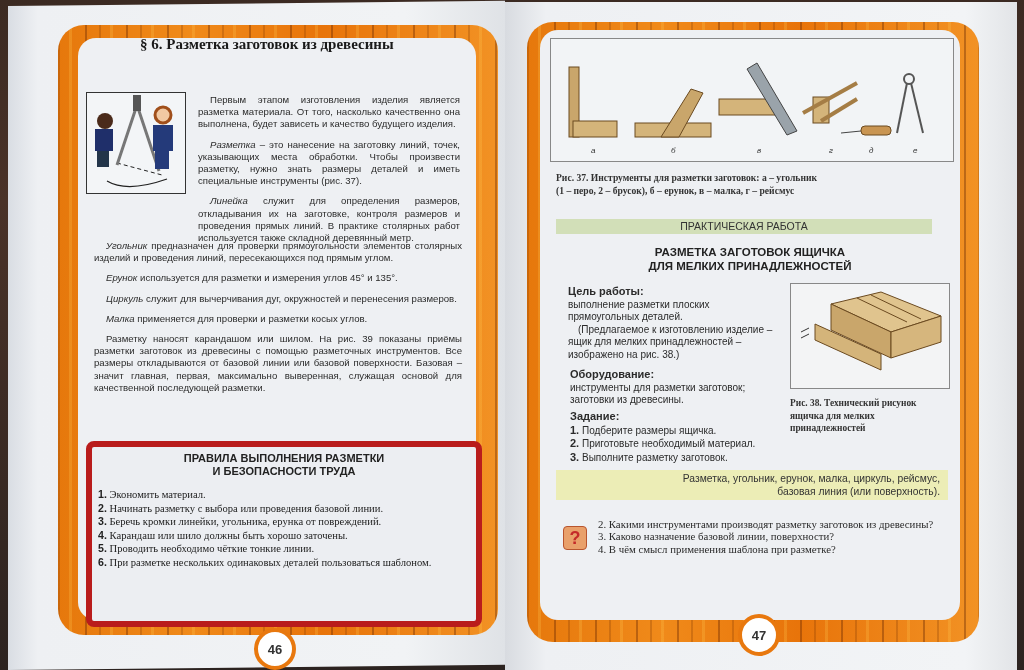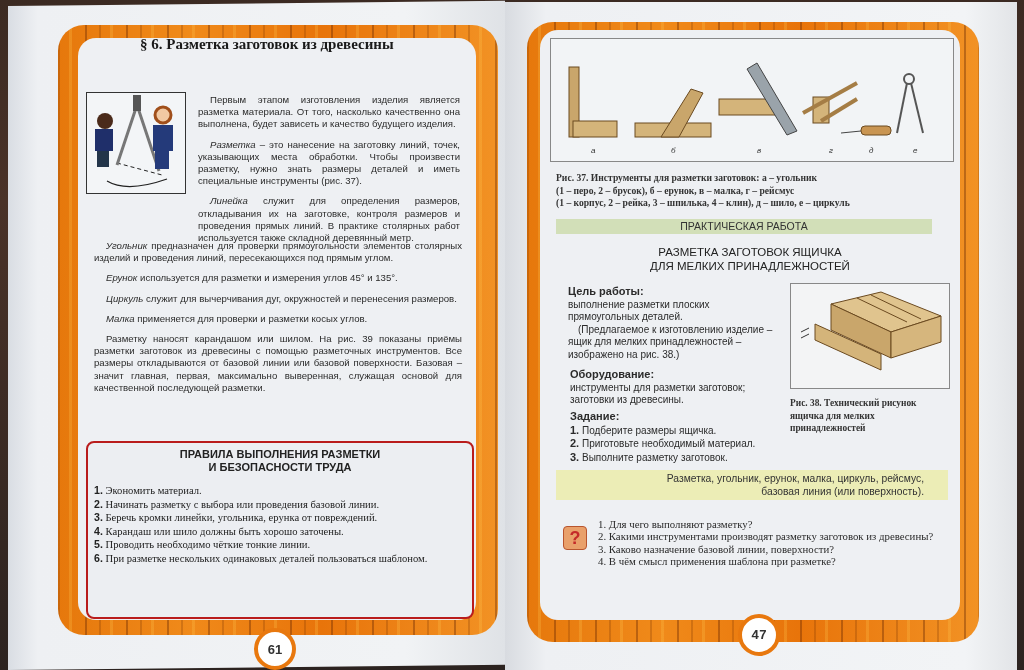--- a/index.html
+++ b/index.html
@@ -34,34 +34,34 @@
 
   .title { position:absolute; left:140px; top:36px; font-family:"Liberation Serif", serif;
     font-weight:bold; font-size:15px; color:#1a1a1a; }
   .txt { position:absolute; font-size:9.6px; line-height:12.2px; color:#2b2b2b; text-align:justify; }
   .txt p { margin:8px; text-indent:12px; }
   .txt i { font-style:italic; }
   .illus { position:absolute; left:86px; top:92px; width:98px; height:100px;
     border:1.5px solid #333; background:#f3f5f7; }
 
   .rules-box { position:absolute; left:86px; top:441px; width:384px; height:174px;
-    border:2px solid #b91c1c; border-radius:8px; background:#eceef2; }
+    border:6px solid #b91c1c; border-radius:8px; background:#eceef2; }
   .rules-title { text-align:center; font-weight:bold; font-size:11px; line-height:13px; color:#222; margin-top:5px; }
   .rules-list { margin:10px 6px 0 6px; padding:0; list-style:none; font-family:"Liberation Serif", serif; font-size:10.6px; line-height:12.6px; color:#222; }
   .rules-list li { padding-left:13px; text-indent:-13px; }
   .rules-list b { font-family:"Liberation Sans", sans-serif; }
 
   .fig-box { position:absolute; left:550px; top:38px; width:402px; height:122px; border:1px solid #888; background:#f2f4f6; }
   .caption { position:absolute; font-family:"Liberation Serif", serif; font-size:9.6px; line-height:12.5px; color:#333; text-align:left;font-weight:bold; }
   .practice-bar { position:absolute; left:556px; top:219px; width:376px; height:15px; background:#d2dfb8;
     text-align:center; font-size:10.5px; line-height:15px; color:#333; }
-  .practice-title { position:absolute; left:600px; top:245px; width:300px; text-align:center; font-weight:normal; font-size:11.5px; line-height:14px; color:#222; }
+  .practice-title { position:absolute; left:600px; top:245px; width:300px; text-align:center; font-weight:bold; font-size:11.5px; line-height:14px; color:#222; }
   .rtxt { position:absolute; font-size:10px; line-height:12.5px; color:#2b2b2b; }
   .rtxt b { font-size:11px; }
-  .keywords { position:absolute; left:556px; top:470px; width:392px; height:30px; background:#ecedb6; font-size:10.3px; line-height:13px; text-align:right; color:#333; padding-right:24px; box-sizing:border-box; padding-top:2px; }
+  .keywords { position:absolute; left:556px; top:470px; width:392px; height:30px; background:#ecedb6; font-size:10.3px; line-height:13px; text-align:right; color:#333; padding-right:8px; box-sizing:border-box; padding-top:2px; }
   .qicon { position:absolute; left:563px; top:526px; width:22px; height:22px; border-radius:4px; background:#e9a06a; border:1.5px solid #b8552e; color:#c42a2a; font-weight:bold; font-size:18px; line-height:22px; text-align:center; }
   .qlist { position:absolute; left:598px; top:518px; width:350px; font-family:"Liberation Serif", serif; font-size:10.8px; line-height:12.3px; color:#2a2a2a; margin:0; padding:0; list-style:none; }
   .box-fig { position:absolute; left:790px; top:283px; width:158px; height:104px; border:1px solid #888; background:#f3f4f5; }
 </style>
 </head>
 <body>
 
 <div class="book-bg"></div>
 <div class="page page-left"></div>
 <div class="page page-right"></div>
@@ -109,21 +109,21 @@
   <ul class="rules-list">
     <li><b>1.</b> <span>Экономить материал.</span></li>
     <li><b>2.</b> <span>Начинать разметку с выбора или проведения базовой линии.</span></li>
     <li><b>3.</b> <span>Беречь кромки линейки, угольника, ерунка от повреждений.</span></li>
     <li><b>4.</b> <span>Карандаш или шило должны быть хорошо заточены.</span></li>
     <li><b>5.</b> <span>Проводить необходимо чёткие тонкие линии.</span></li>
     <li><b>6.</b> <span>При разметке нескольких одинаковых деталей пользоваться шаблоном.</span></li>
   </ul>
 </div>
 
-<div class="page-num" style="left:254px; top:628px;">61</div>
+<div class="page-num" style="left:254px; top:628px;">46</div>
 
 <div class="wood wood-right"></div>
 <div class="panel panel-right"></div>
 
 <div class="fig-box">
   <svg width="402" height="122" viewBox="0 0 402 122">
 
     <rect x="18" y="28" width="10" height="70" fill="#c9a66b" stroke="#6b4a20"></rect>
     <rect x="22" y="82" width="44" height="16" fill="#d4b47a" stroke="#6b4a20"></rect>
 
@@ -148,21 +148,20 @@
     <text x="206" y="114" font-size="8" fill="#333" font-style="italic">в</text>
     <text x="278" y="114" font-size="8" fill="#333" font-style="italic">г</text>
     <text x="318" y="114" font-size="8" fill="#333" font-style="italic">д</text>
     <text x="362" y="114" font-size="8" fill="#333" font-style="italic">е</text>
   </svg>
 </div>
 
 <div class="caption" style="left:556px; top:172px; width:392px;">
   <div>Рис. 37. Инструменты для разметки заготовок: а – угольник</div>
   <div>(1 – перо, 2 – брусок), б – ерунок, в – малка, г – рейсмус</div>
-  <div>(1 – корпус, 2 – рейка, 3 – шпилька, 4 – клин), д – шило, е – циркуль</div>
 </div>
 
 <div class="practice-bar">ПРАКТИЧЕСКАЯ РАБОТА</div>
 
 <div class="practice-title">
   <div>РАЗМЕТКА ЗАГОТОВОК ЯЩИЧКА</div>
   <div>ДЛЯ МЕЛКИХ ПРИНАДЛЕЖНОСТЕЙ</div>
 </div>
 
 <div class="rtxt" style="left:568px; top:285px; width:210px;">
@@ -199,19 +198,18 @@
 <div class="caption" style="left:790px; top:397px; width:158px; font-size:9.4px;">Рис. 38. Технический рисунок ящичка для мелких принадлежностей</div>
 
 <div class="keywords">
   <div>Разметка, угольник, ерунок, малка, циркуль, рейсмус,</div>
   <div>базовая линия (или поверхность).</div>
 </div>
 
 <div class="qicon">?</div>
 
 <ul class="qlist">
-  <li>1. Для чего выполняют разметку?</li>
   <li>2. Какими инструментами производят разметку заготовок из древесины?</li>
   <li>3. Каково назначение базовой линии, поверхности?</li>
   <li>4. В чём смысл применения шаблона при разметке?</li>
 </ul>
 
-<div class="page-num" style="left:738px; top:614px;font-family:Liberation Mono, monospace;">47</div>
+<div class="page-num" style="left:738px; top:614px;">47</div>
 
 </body></html>

